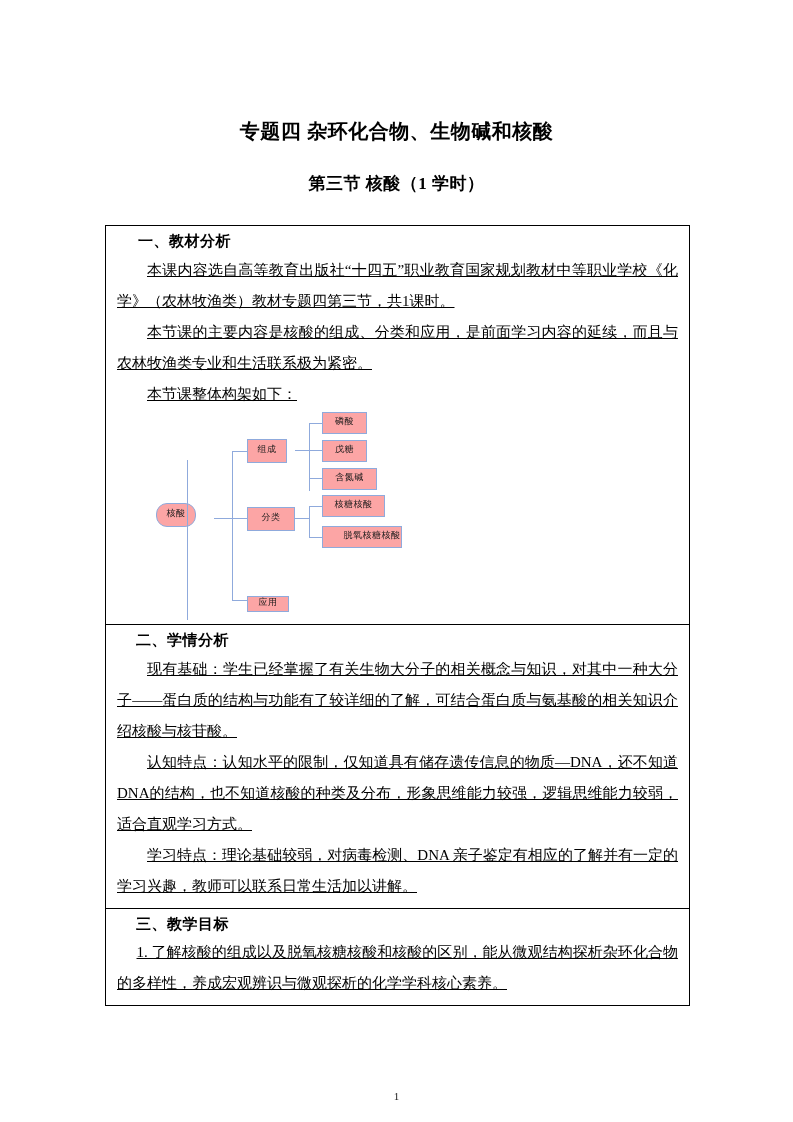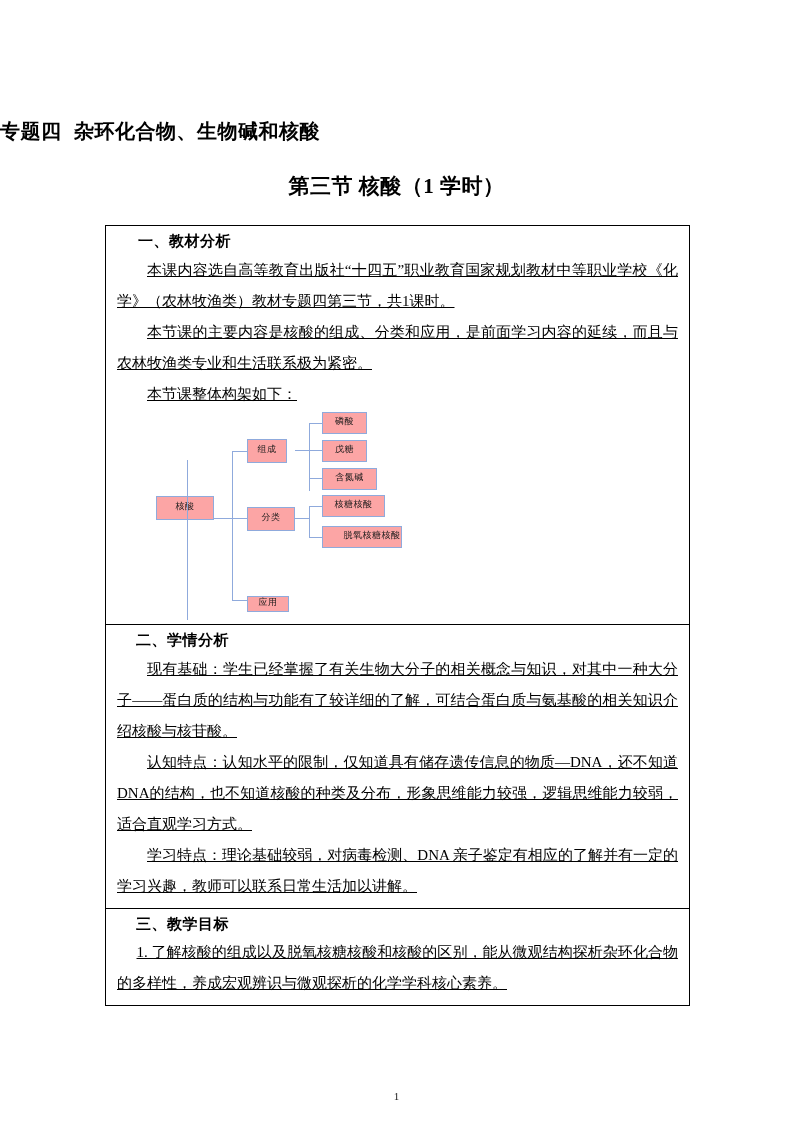--- a/index.html
+++ b/index.html
@@ -20,31 +20,32 @@
     left: 0; top: 0;
     width: 793px;
     height: 1122px;
   }
 
   
   .doc-title {
     position: absolute;
     left: 0; top: 118px;
     width: 793px;
+    text-align: center;
     font-size: 20px;
     font-weight: bold;
     letter-spacing: 0.5px;
-    font-family: Liberation Mono, monospace;
+    font-family: Liberation Sans, sans-serif;
   }
   .doc-subtitle {
     position: absolute;
     left: 0; top: 172px;
     width: 793px;
     text-align: center;
-    font-size: 21px;
+    font-size: 17px;
     font-weight: bold;
     letter-spacing: 0.5px;
     font-family: "Liberation Serif", serif;
   }
 
   
   .tbl {
     position: absolute;
     left: 105px;
     top: 225px;
@@ -141,21 +142,21 @@
 
     <div class="row">
       <div class="cell">
         <div class="sec-head">一、教材分析</div>
         <p class="p">本课内容选自高等教育出版社“十四五”职业教育国家规划教材中等职业学校《化学》（农林牧渔类）教材专题四第三节，共1课时。</p>
         <p class="p">本节课的主要内容是核酸的组成、分类和应用，是前面学习内容的延续，而且与农林牧渔类专业和生活联系极为紧密。</p>
         <p class="p">本节课整体构架如下：</p>
 
         <div class="diagram">
 
-          <div class="dbox" style="left:50px; top:84px; width:58px; height:24px;">核酸</div>
+          <div class="dbox" style="left:50px; top:91px; width:40px; height:24px;border-radius:11px;">核酸</div>
 
           <div class="conn" style="left:108px; top:106.5px; width:18px; height:1.2px;"></div>
 
           <div class="conn" style="left:81px; top:48px; width:1.2px; height:160px;"></div>
 
           <div class="conn" style="left:126px; top:39px; width:1.2px; height:150px;"></div>
 
           <div class="conn" style="left:126px; top:39px; width:15px; height:1.2px;"></div>
           <div class="dbox" style="left:141px; top:27px; width:40px; height:24px;">组成</div>
 

